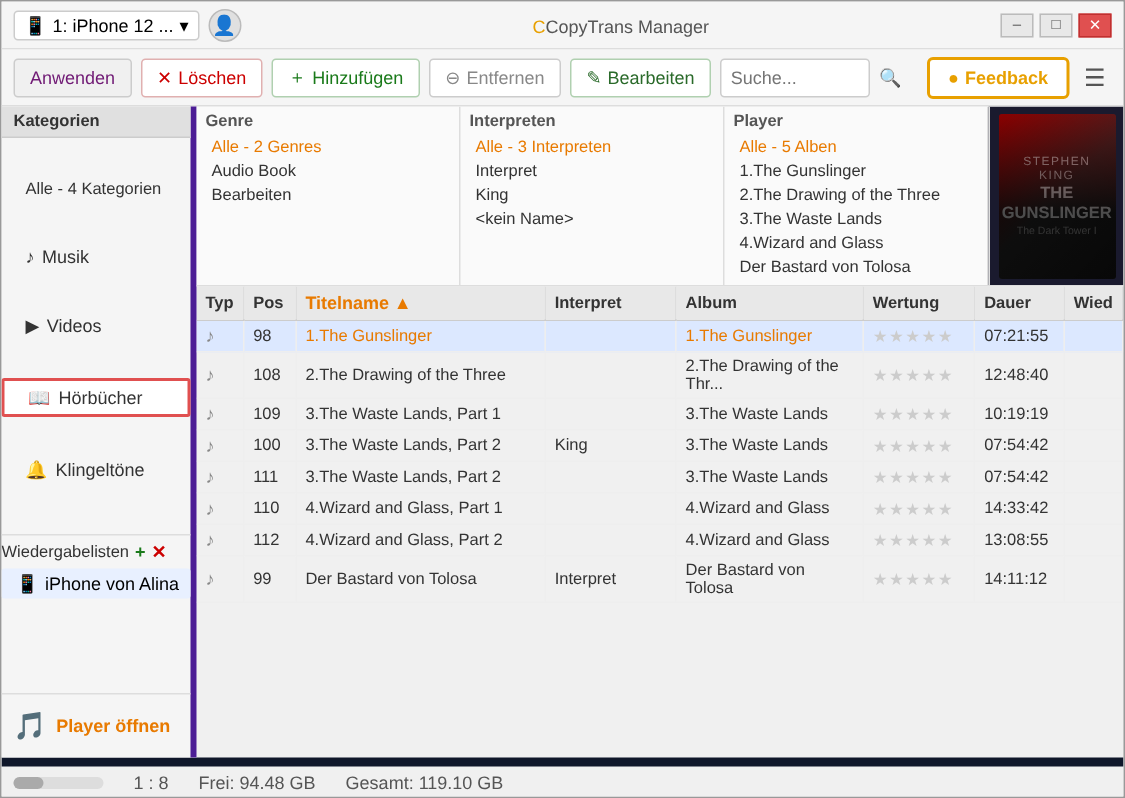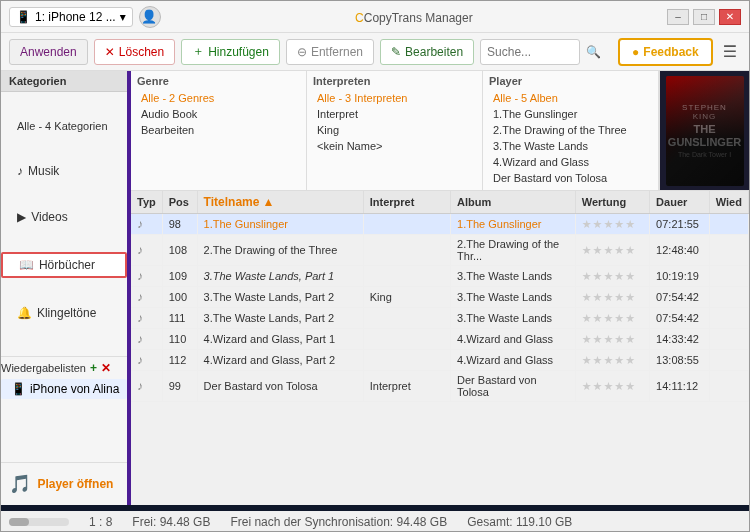--- a/index.html
+++ b/index.html
@@ -419,21 +419,21 @@
       <td style="color:#333;">2.The Drawing of the Three</td>
       <td style="color:#333;"><kein name=""></kein></td>
       <td style="color:#333;">2.The Drawing of the Thr...</td>
       <td><span class="stars" style="color:#ccc;">★★★★★</span></td>
       <td>12:48:40</td>
       <td></td>
     </tr>
             <tr>
       <td><span class="type-icon">♪</span></td>
       <td>109</td>
-      <td style="color:#333;font-style:italic;">3.The Waste Lands, Part 1</td>
+      <td style="color:#333;">3.The Waste Lands, Part 1</td>
       <td style="color:#333;"><kein name=""></kein></td>
       <td style="color:#333;">3.The Waste Lands</td>
       <td><span class="stars" style="color:#ccc;">★★★★★</span></td>
       <td>10:19:19</td>
       <td></td>
     </tr>
             <tr>
       <td><span class="type-icon">♪</span></td>
       <td>100</td>
       <td style="color:#333;">3.The Waste Lands, Part 2</td>
@@ -489,15 +489,14 @@
 
   </div>
 </div>
 
 <div class="status-bar">
   <div class="scroll-area">
     <div class="scroll-thumb"></div>
   </div>
   <span>1 : 8</span>
   <span>Frei: 94.48 GB</span>
-  <span>Frei nach der Synchronisation: 94.48 GB</span>
   <span>Gesamt: 119.10 GB</span>
 </div>
 
 </body></html>

